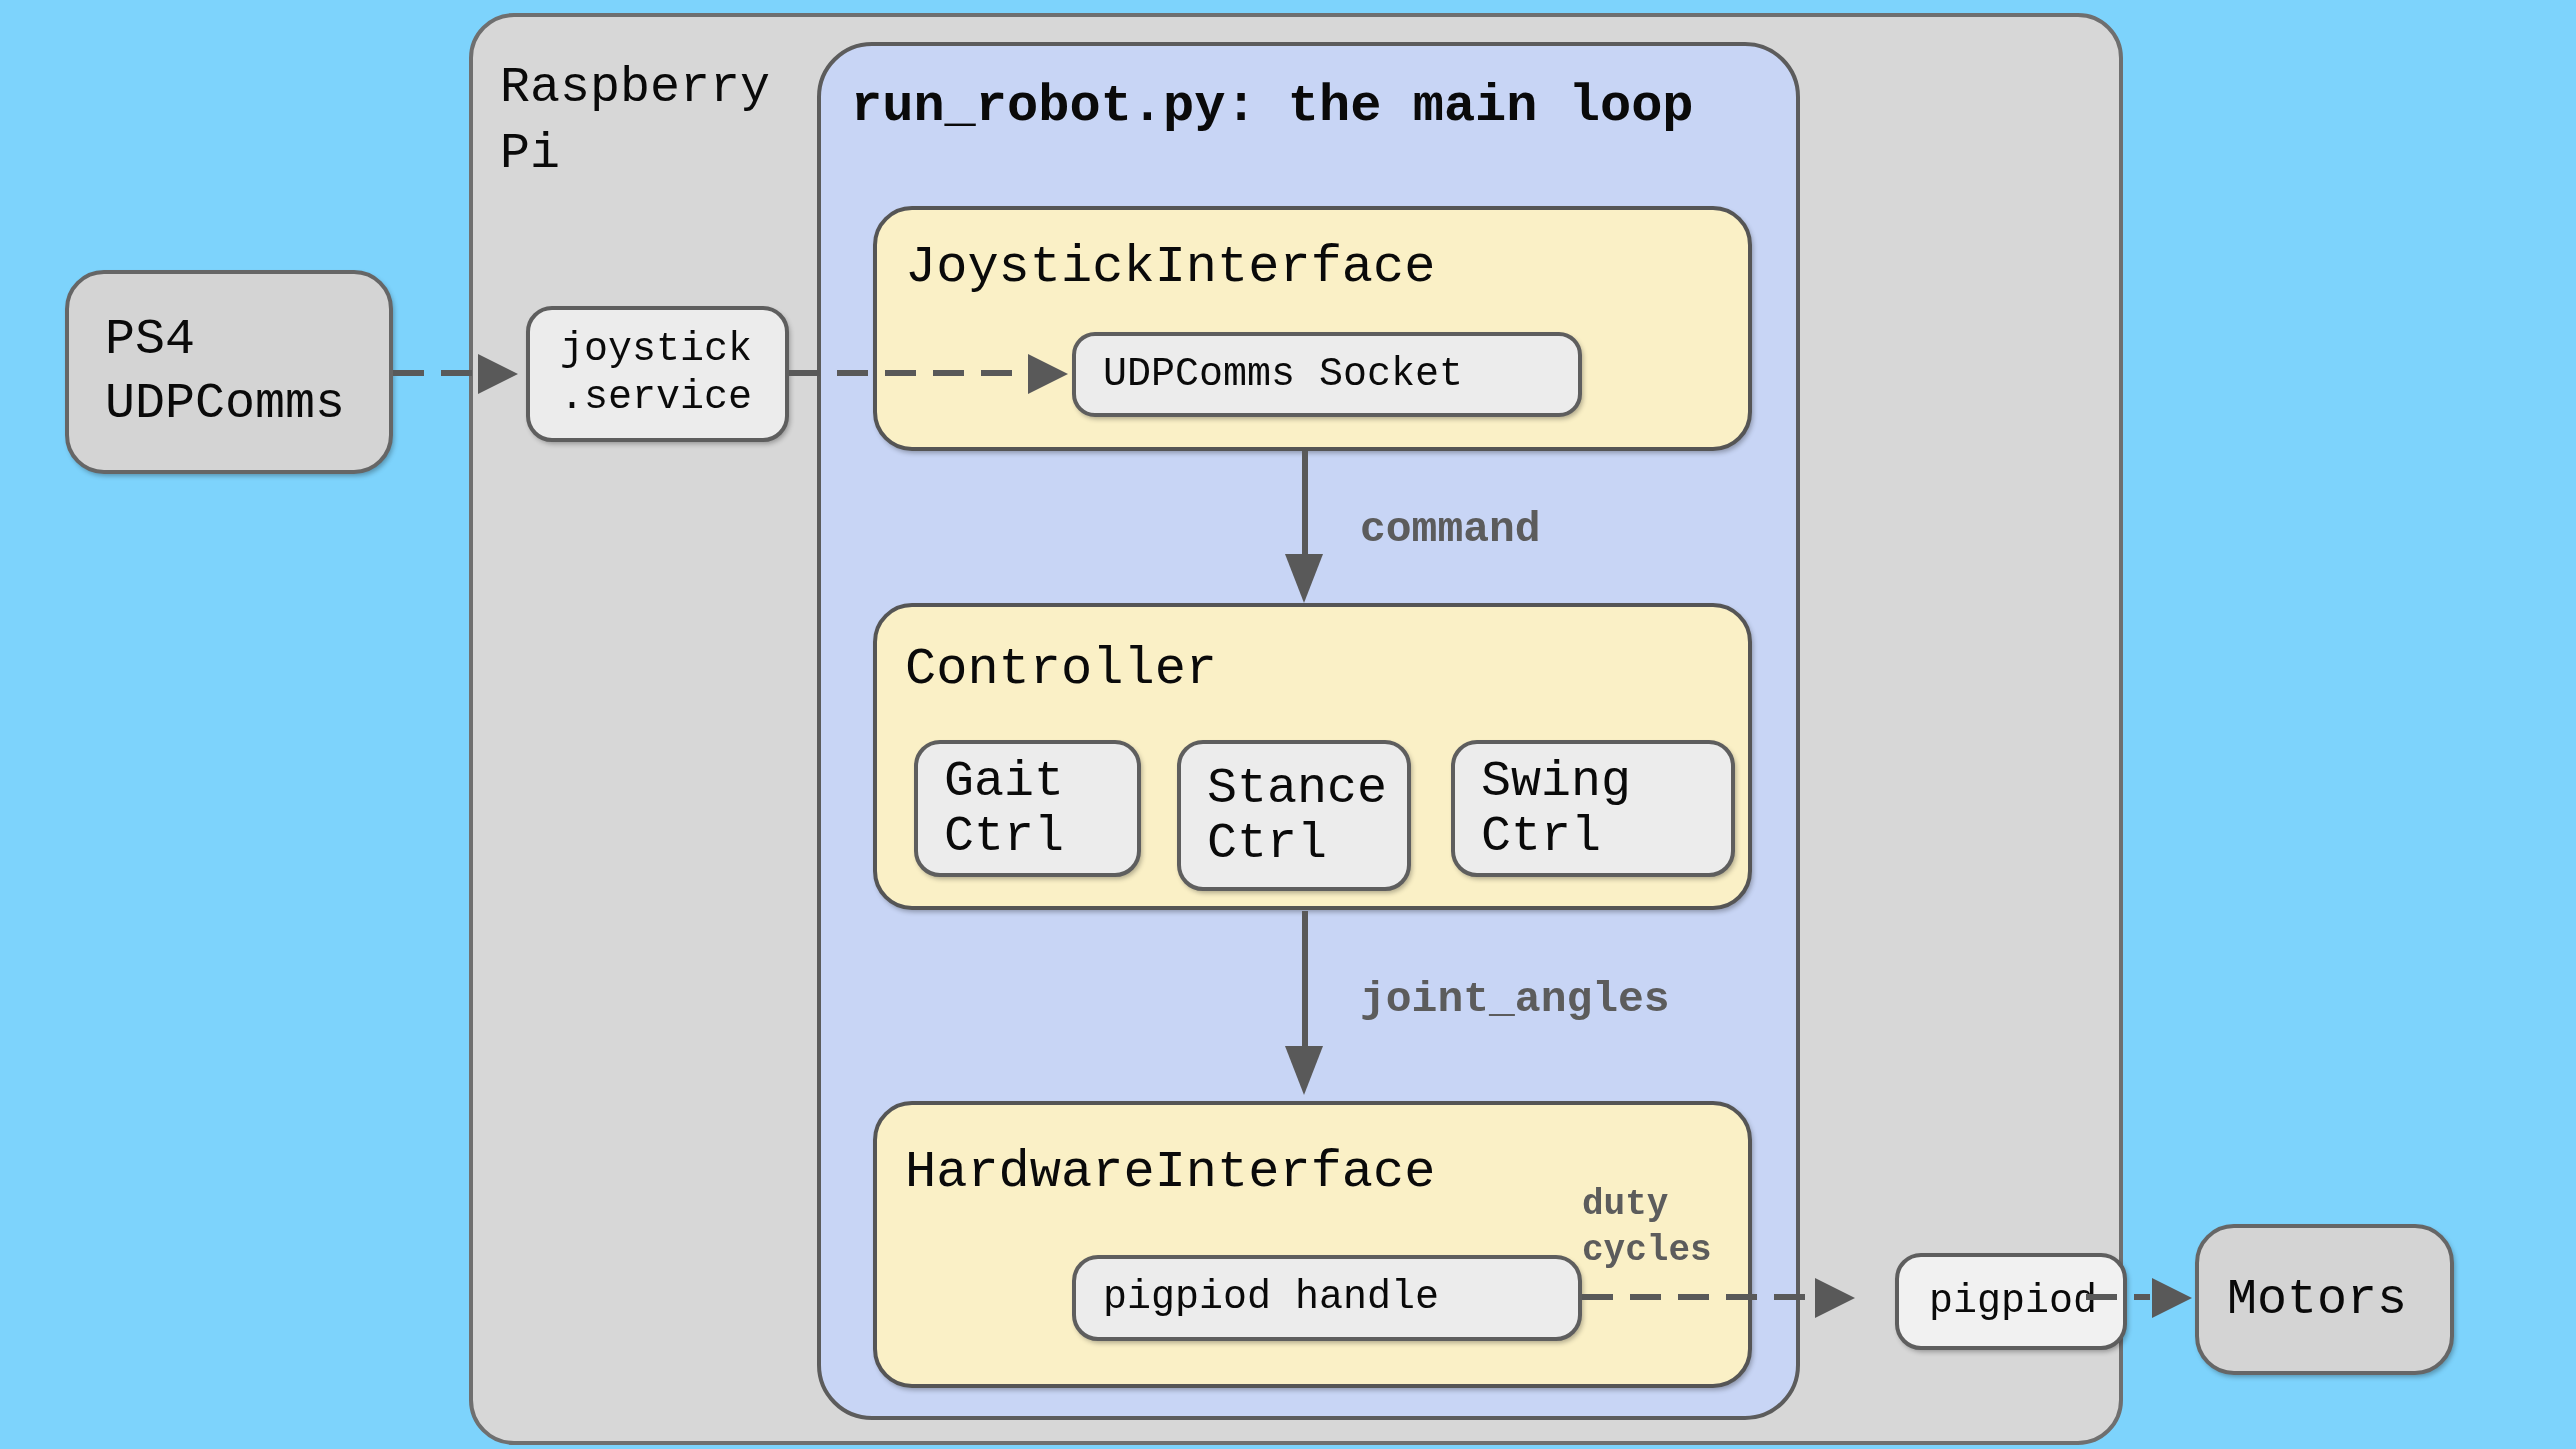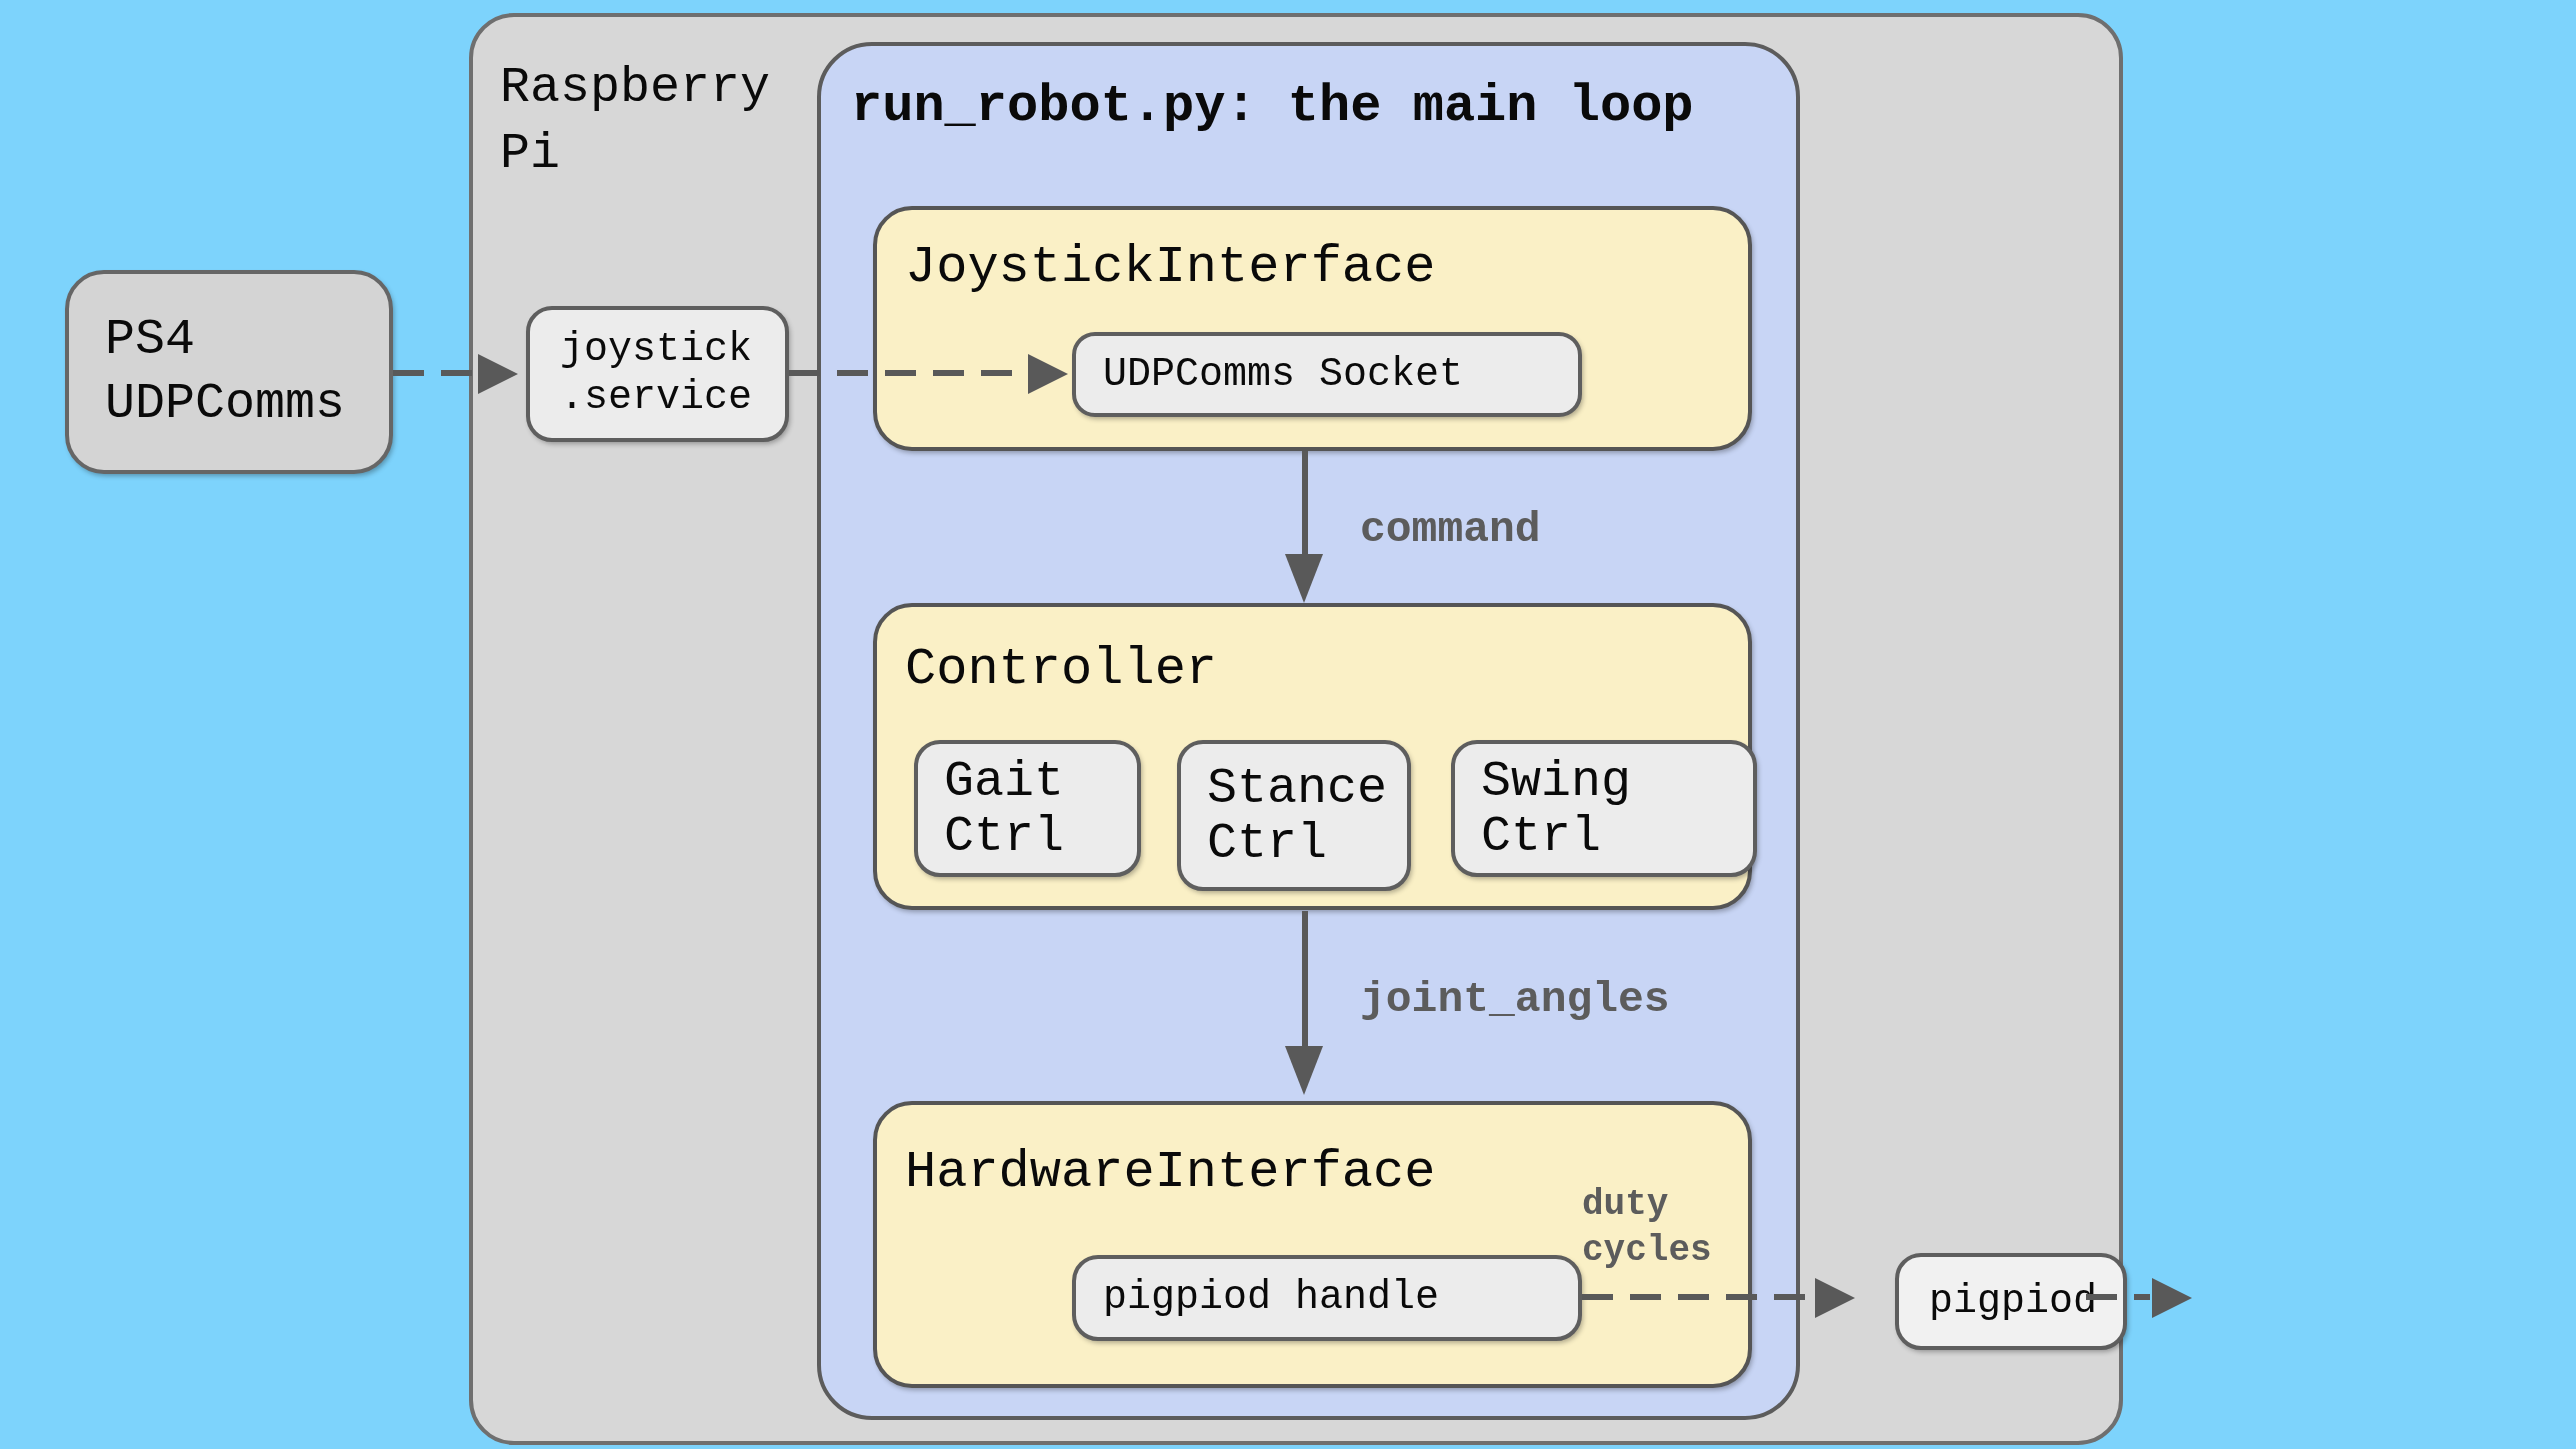--- a/index.html
+++ b/index.html
@@ -30,21 +30,21 @@
   #ji-label{left:905px; top:237px;}
   #ctl-label{left:905px; top:639px;}
   #hw-label{left:905px; top:1142px;}
 
   
   .node{background:#ececec; border:4.5px solid #5e5e5e; border-radius:26px; font-size:40px; line-height:48px;}
   #udp{left:1072px; top:332px; width:510px; height:85px; padding-left:27px;border-radius:23px;}
   #service{left:526px; top:306px; width:263px; height:136px; padding-left:30px;}
   #gait{left:914px; top:740px; width:227px; height:137px; padding-left:26px; font-size:50px; line-height:55px;}
   #stance{left:1177px; top:740px; width:234px; height:151px; padding-left:26px; font-size:50px; line-height:55px;}
-  #swing{left:1451px; top:740px; width:306px; height:137px; padding-left:26px; font-size:50px; line-height:55px;}
+  #swing{left:1451px; top:740px; width:284px; height:137px; padding-left:26px; font-size:50px; line-height:55px;}
   #handle{left:1072px; top:1255px; width:510px; height:86px; padding-left:27px;}
   #pigpiod{left:1855px; top:1253px; width:232px; height:97px; padding-left:30px; background:#f1f1f1;margin-left:40px;}
 
   
   .endpoint{background:#d4d4d4; border:4.5px solid #666666; border-radius:39px; font-size:50px; line-height:64px;}
   #ps4{left:65px; top:270px; width:328px; height:204px; padding-left:36px;}
   #motors{left:2195px; top:1224px; width:259px; height:151px; padding-left:28px;}
 
   
   .dash{position:absolute; height:6.4px;
@@ -108,20 +108,23 @@
     <span>pigpiod handle</span>
   </div>
 
   <div id="ps4" class="box endpoint vcenter pre shadow">PS4
 UDPComms</div>
   <div id="service" class="box node vcenter pre shadow">joystick
 .service</div>
   <div id="pigpiod" class="box node vcenter shadow">
     <span>pigpiod</span>
   </div>
+  <div id="motors" class="box endpoint vcenter shadow">
+    <span>Motors</span>
+  </div>
 
   <div id="dash1" class="dash"></div>
   <div id="head1" class="head-right"></div>
   <div id="dash2" class="dash"></div>
   <div id="head2" class="head-right"></div>
   <div id="dash3" class="dash"></div>
   <div id="head3" class="head-right"></div>
   <div id="dash4" class="dash"></div>
   <div id="head4" class="head-right"></div>
 

